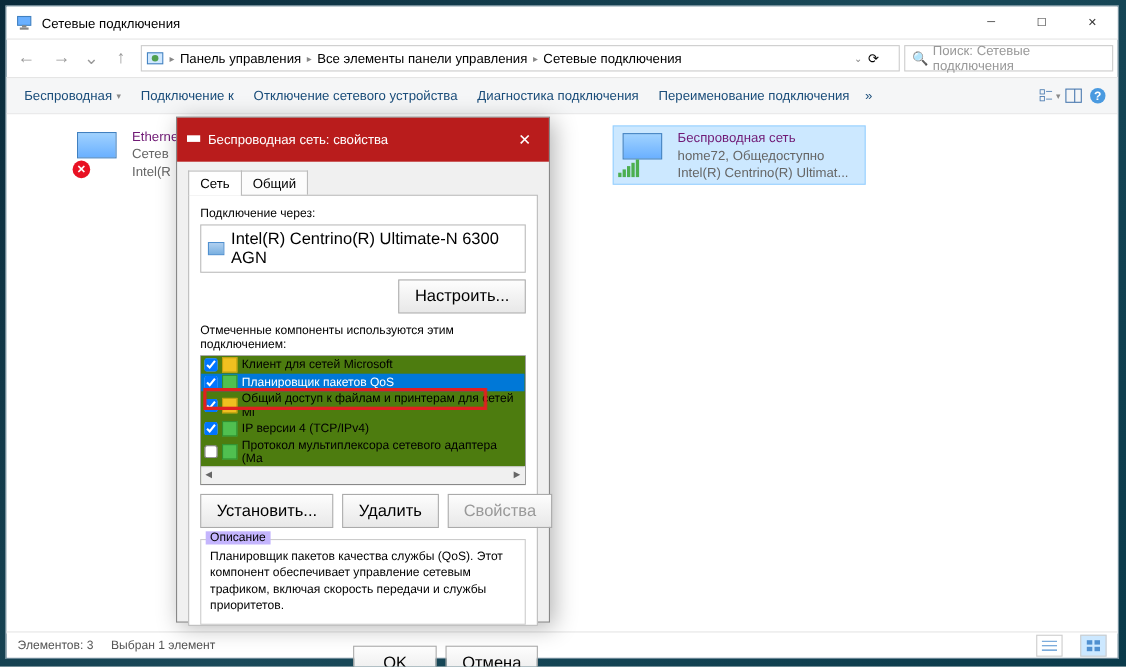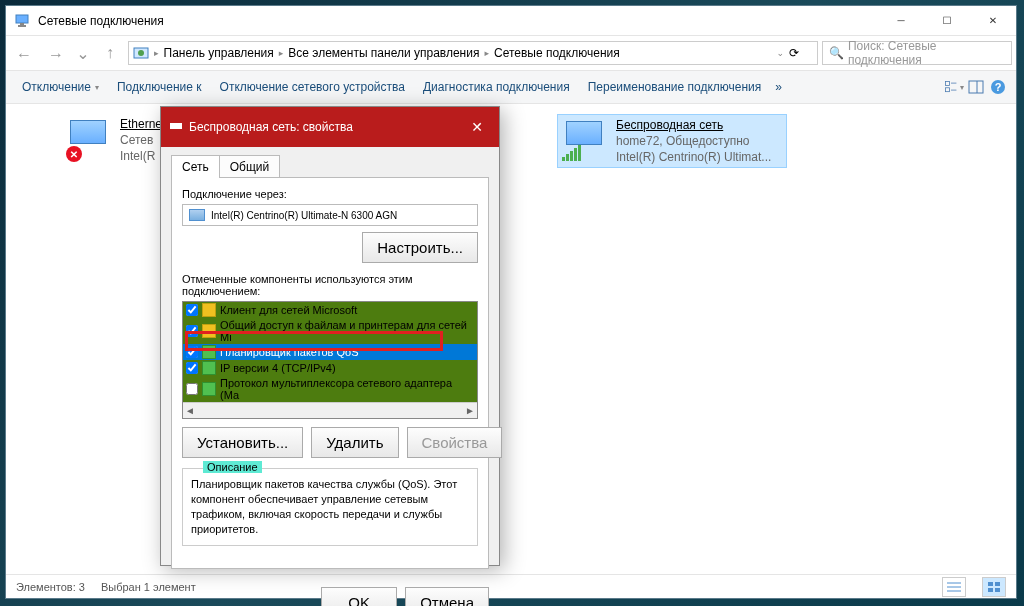--- a/index.html
+++ b/index.html
@@ -29,56 +29,56 @@
     
     .content-area { position: relative; height: 472px; background: #fff; }
     .connection-item { position: absolute; display: flex; gap: 8px; width: 230px; padding: 2px; }
     .connection-item.selected { background: #cce8ff; border: 1px solid #99d1ff; }
     .conn-icon { width: 48px; height: 48px; flex-shrink: 0; position: relative; }
     .conn-monitor { width: 36px; height: 24px; background: linear-gradient(#a0d2ff, #6ab0ff); border: 1px solid #4080c0; position: absolute; top: 4px; left: 6px; }
     .conn-bars { position: absolute; bottom: 4px; left: 2px; display: flex; align-items: flex-end; gap: 1px; }
     .conn-bars span { width: 3px; background: #4caf50; }
     .conn-x { position: absolute; bottom: 2px; left: 2px; width: 16px; height: 16px; background: #e81123; color: #fff; border-radius: 50%; display: flex; align-items: center; justify-content: center; font-size: 10px; font-weight: bold; }
     .conn-text { font-size: 12px; line-height: 16px; }
-    .conn-title { color: #000000; text-decoration: underline; }
+    .conn-title { color: #701a75; }
     .conn-sub { color: #666; }
     
     .statusbar { position: absolute; bottom: 0; left: 0; right: 0; height: 24px; border-top: 1px solid #e5e5e5; display: flex; align-items: center; padding: 4px 10px; font-size: 11px; color: #555; gap: 16px; }
     .status-spacer { flex: 1; }
     .view-btn { width: 24px; height: 20px; border: 1px solid #ccc; display: flex; align-items: center; justify-content: center; }
     
     
     .dialog { position: absolute; top: 106px; left: 160px; width: 340px; height: 460px; background: #f0f0f0; border: 1px solid #888; box-shadow: 4px 4px 20px rgba(0,0,0,0.3); }
     .dialog-titlebar { background: #b91c1c; color: #fff; height: 40px; display: flex; align-items: center; padding: 0 8px; font-size: 12px; }
     .dialog-title { flex: 1; }
     .dialog-close { width: 28px; height: 24px; display: flex; align-items: center; justify-content: center; font-size: 14px; }
     .dialog-body { padding: 8px 10px; }
     .tabs { display: flex; font-size: 12px; }
     .tab { padding: 4px 10px; border: 1px solid #bbb; background: #fcfcfc; border-bottom: none; margin-right: -1px; }
     .tab.active { background: #fff; position: relative; z-index: 1; }
     .tab-panel { border: 1px solid #bbb; background: #fff; padding: 10px; height: 392px; position: relative; margin-top: -1px; }
     .field-label { font-size: 11px; color: #000; margin-bottom: 4px; }
-    .device-box { border: 1px solid #bbb; padding: 4px 6px; font-size: 10px; display: flex; align-items: center; gap: 6px; }
+    .device-box { border: 1px solid #bbb; padding: 4px 6px; font-size: 15px; display: flex; align-items: center; gap: 6px; }
     .net-icon { width: 16px; height: 12px; background: linear-gradient(#b0d0f0,#7ab0e0); border: 1px solid #5090d0; }
     .btn { border: 1px solid #aaa; background: linear-gradient(#fdfdfd,#e8e8e8); font-size: 15px; padding: 6px 14px; }
     .btn:disabled { color: #999; }
     .btn-row { display: flex; justify-content: flex-end; margin-top: 6px; margin-bottom: 10px; }
     .components-list { border: 1px solid #888; height: 118px; overflow: auto; font-size: 11px; background: #4d7c0f; position: relative; }
     .comp-item { display: flex; align-items: center; padding: 1px 3px; gap: 4px; }
     .comp-item.selected { background: #0078d7; color: #fff; }
     .comp-cb { width: 12px; height: 12px; }
     .comp-icon { width: 14px; height: 14px; flex-shrink: 0; }
     .comp-icon.net { background: #f0c020; border: 1px solid #c0a010; }
     .comp-icon.proto { background: #50c050; border: 1px solid #309030; }
     .red-box { border: 3px solid #e02020; position: absolute; top: 29px; left: 2px; width: 258px; height: 20px; z-index: 5; pointer-events: none; }
     .scroll-h { height: 16px; border-top: 1px solid #ccc; display: flex; align-items: center; justify-content: space-between; padding: 0 2px; color: #666; font-size: 10px; position: sticky; bottom: 0; background: #f0f0f0; }
     .action-btns { display: flex; gap: 8px; margin-top: 8px; }
     .action-btns .btn { flex: 1; }
     .group-box { border: 1px solid #ccc; padding: 8px; margin-top: 10px; position: relative; }
-    .group-title { position: absolute; top: -8px; left: 20px; background: #5eead4; padding: 0 4px; font-size: 11px; }
+    .group-title { position: absolute; top: -8px; left: 4px; background: #c4b5fd; padding: 0 4px; font-size: 11px; }
     .desc-text { font-size: 11px; line-height: 15px; }
     .dialog-footer { display: flex; justify-content: flex-end; gap: 8px; padding: 10px; }
     .dialog-footer .btn { min-width: 76px; }
   </style>
 </head>
 <body>
 
 <div class="explorer-window">
 
   <div class="titlebar">
@@ -120,21 +120,21 @@
       <span class="refresh-btn">⟳</span>
     </div>
     <div class="search-box">
       <span>🔍</span>
       <span>Поиск: Сетевые подключения</span>
     </div>
   </div>
 
   <div class="toolbar">
     <div class="tool-item">
-        <span>Отключение</span> 
+        <span>Беспроводная</span> 
         <span class="tool-sep">▾</span>
       </div>
     <div class="tool-item">
         <span>Подключение к</span>
       </div>
     <div class="tool-item">
         <span>Отключение сетевого устройства</span>
       </div>
     <div class="tool-item">
         <span>Диагностика подключения</span>
@@ -248,29 +248,29 @@
 
       <div class="field-label">Отмеченные компоненты используются этим подключением:</div>
       <div class="components-list">
         <div class="red-box"></div>
         <div id="comp-container">
             <div class="comp-item">
               <input type="checkbox" class="comp-cb" checked="" style="">
               <span class="comp-icon net"></span>
               <span>Клиент для сетей Microsoft</span>
             </div>
+            <div class="comp-item selected">
+              <input type="checkbox" class="comp-cb" checked="" style="">
+              <span class="comp-icon proto"></span>
+              <span>Планировщик пакетов QoS</span>
+            </div>
             <div class="comp-item">
               <input type="checkbox" class="comp-cb" checked="" style="">
               <span class="comp-icon net"></span>
               <span>Общий доступ к файлам и принтерам для сетей Mi</span>
-            </div>
-            <div class="comp-item selected">
-              <input type="checkbox" class="comp-cb" checked="" style="">
-              <span class="comp-icon proto"></span>
-              <span>Планировщик пакетов QoS</span>
             </div>
             <div class="comp-item">
               <input type="checkbox" class="comp-cb" checked="" style="">
               <span class="comp-icon proto"></span>
               <span>IP версии 4 (TCP/IPv4)</span>
             </div>
             <div class="comp-item">
               <input type="checkbox" class="comp-cb" style="">
               <span class="comp-icon proto"></span>
               <span>Протокол мультиплексора сетевого адаптера (Ма</span>

